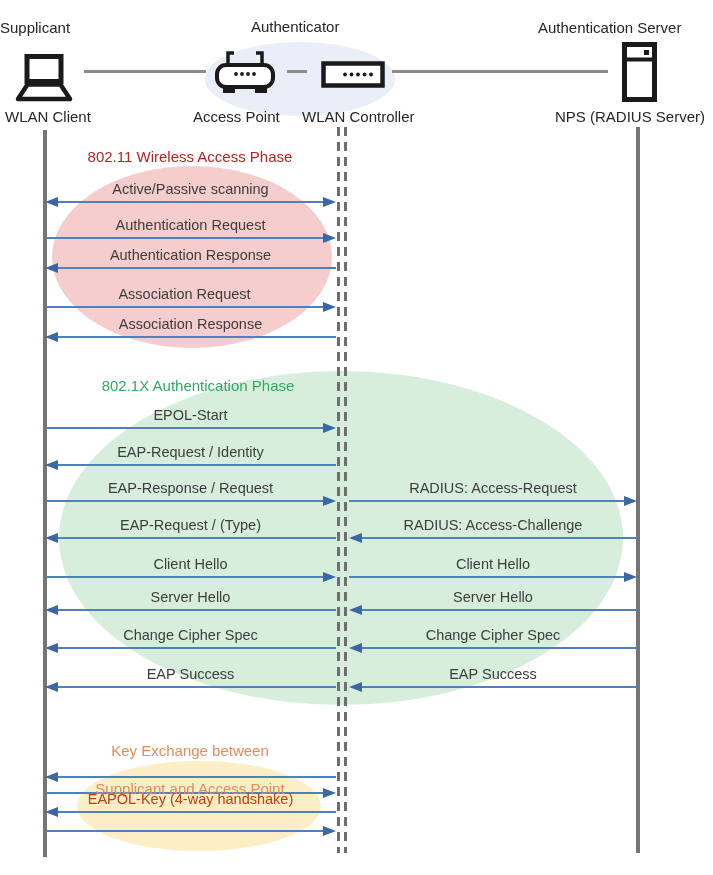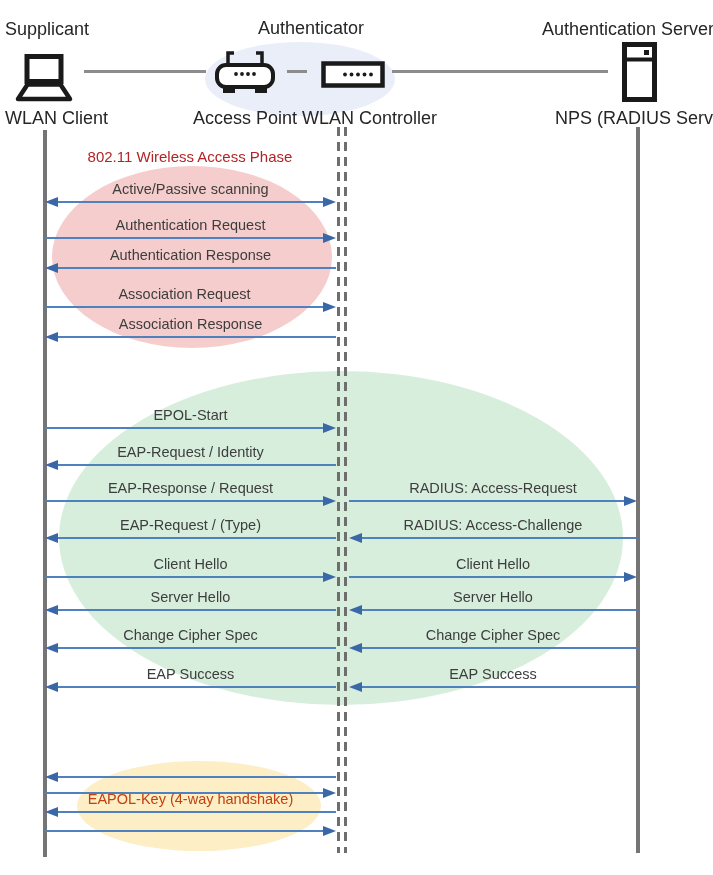--- a/index.html
+++ b/index.html
@@ -4,22 +4,22 @@
 <style>
   html,body{margin:0;padding:0;background:#fff;}
   .canvas{position:relative;width:713px;height:875px;background:#fff;overflow:hidden;
     font-family:"Liberation Sans",sans-serif;}
   
   .ellipse{position:absolute;border-radius:50%;z-index:1;}
   .lifeline{position:absolute;z-index:2;}
   .dashedline{position:absolute;z-index:2;}
   .connector{position:absolute;height:3px;top:70px;z-index:2;}
   .icon{position:absolute;z-index:5;}
-  .role-label,.node-label{position:absolute;z-index:5;text-align:center;
-    font-size:18px;color:#262626;white-space:nowrap;}
+  .role-label,.node-label{position:absolute;z-index:5;text-align:left;
+    font-size:15px;color:#262626;white-space:nowrap;}
   .phase-title{position:absolute;z-index:4;width:300px;text-align:center;
     font-size:15px;white-space:pre-line;line-height:19px;}
   .msg-label{position:absolute;z-index:4;height:18px;line-height:18px;text-align:center;
     font-size:14.5px;white-space:nowrap;}
   .msg-line{position:absolute;z-index:3;height:2.4px;}
   .msg-head{position:absolute;z-index:3;width:0;height:0;border-top:5.5px solid transparent;
     border-bottom:5.5px solid transparent;}
 </style>
 </head>
 <body>
@@ -80,20 +80,25 @@
   <div class="node-label" style="left:193px;top:108px;width:100px;">Access Point</div>
   <div class="node-label" style="left:302px;top:108px;width:120px;">WLAN Controller</div>
   <div class="node-label" style="left:555px;top:108px;width:150px;">NPS (RADIUS Server)</div>
 
   <div class="lifeline" style="left: 43px; top: 130px; width: 3.5px; height: 727px; background: rgb(117, 117, 117);"></div>
   <div class="dashedline" style="left: 337px; top: 127px; width: 3px; height: 726px; background: repeating-linear-gradient(rgb(110, 110, 110) 0px, rgb(110, 110, 110) 9px, transparent 9px, transparent 15px);"></div>
   <div class="dashedline" style="left: 344px; top: 127px; width: 3px; height: 726px; background: repeating-linear-gradient(rgb(110, 110, 110) 0px, rgb(110, 110, 110) 9px, transparent 9px, transparent 15px);"></div>
   <div class="lifeline" style="left: 636px; top: 127px; width: 3.5px; height: 726px; background: rgb(117, 117, 117);"></div>
 
   <div class="phase-title" style="left: 40px; top: 147px; color: rgb(179, 36, 39);">802.11 Wireless Access Phase</div>
+  <div class="phase-title" style="left: 48px; top: 376px; color: rgb(46, 172, 98);">802.1X Authentication Phase</div>
+  <div class="phase-title" style="left: 40px; top: 722px; color: rgb(227, 141, 94);">
+    <div>Key Exchange between</div>
+    <div>Supplicant and Access Point</div>
+  </div>
 
   <div id="messages-layer">
       <div class="msg-label" style="left: 45px; width: 291px; top: 180px; color: rgb(61, 61, 61);">Active/Passive scanning</div>
       <div class="msg-line" style="left: 55px; width: 271px; top: 200.8px; background: rgb(78, 129, 189);"></div>
       <div class="msg-head" style="left: 45px; top: 196.5px; border-right: 13px solid rgb(58, 103, 165);"></div>
       <div class="msg-head" style="left: 323px; top: 196.5px; border-left: 13px solid rgb(58, 103, 165);"></div>
       <div class="msg-label" style="left: 45px; width: 291px; top: 216px; color: rgb(61, 61, 61);">Authentication Request</div>
       <div class="msg-line" style="left: 45px; width: 281px; top: 236.8px; background: rgb(78, 129, 189);"></div>
       <div class="msg-head" style="left: 323px; top: 232.5px; border-left: 13px solid rgb(58, 103, 165);"></div>
       <div class="msg-label" style="left: 45px; width: 291px; top: 246px; color: rgb(61, 61, 61);">Authentication Response</div>

